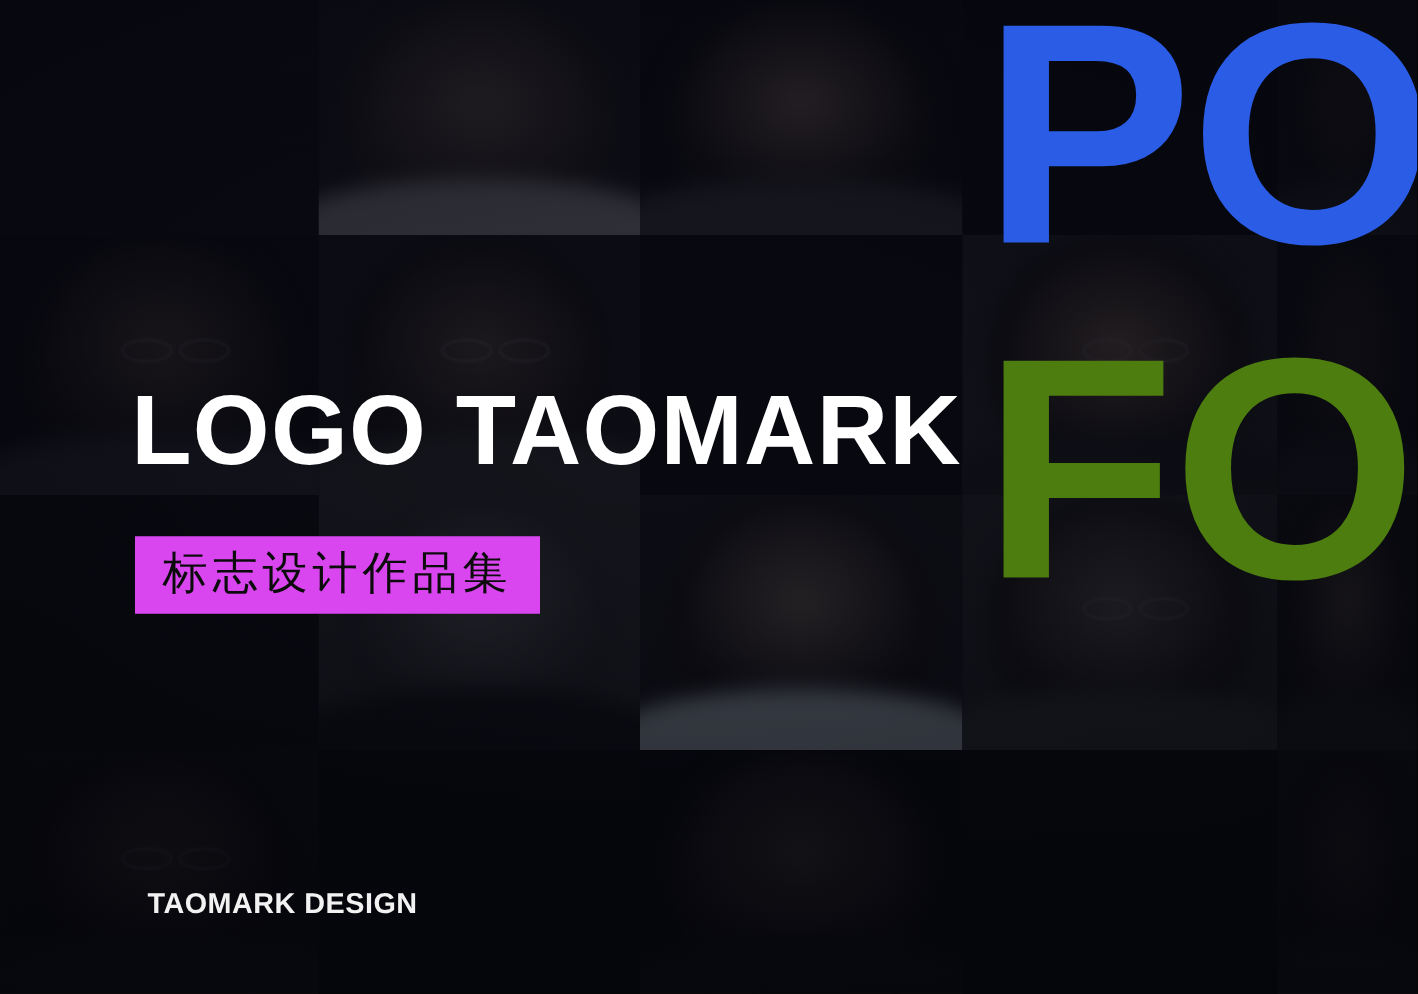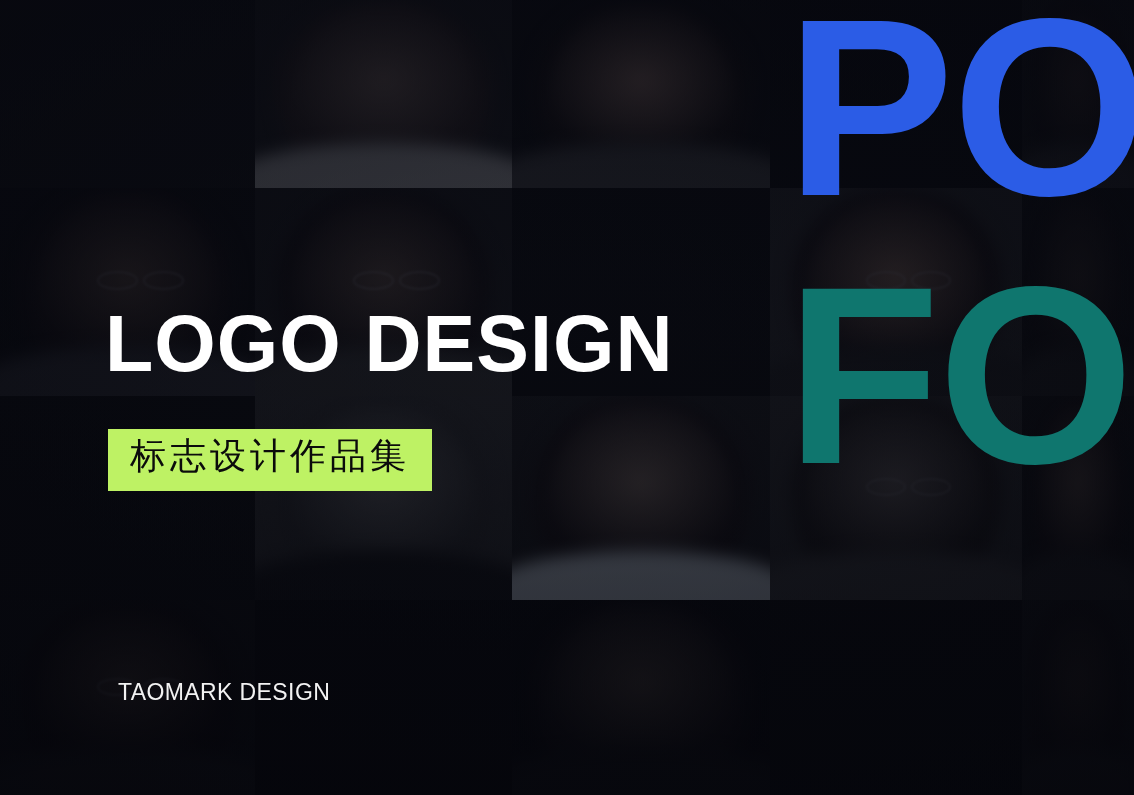--- a/index.html
+++ b/index.html
@@ -114,26 +114,27 @@
     line-height:1.06;
     letter-spacing:4px;
     color:#0b0b0b;
     white-space:nowrap;
     font-family:"DejaVu Sans","Liberation Sans",sans-serif;
   }
 
   
   #brand {
     position:absolute;
-    left:118px; top:679px;
+    left:118px; top:709px;
     z-index:3;
     font-size:23px;
     color:#f2f2f2;
     letter-spacing:.4px;
     white-space:nowrap;
+    font-weight:bold;
   }
 </style>
 </head>
 <body>
 
 <div id="poster" style="background: rgb(10, 10, 10);">
 
   <div id="photo-grid">
       <div class="tile empty" style="left: 0px; top: 0px; width: 255px; height: 188px; background: rgb(18, 18, 18);"></div>
       <div class="tile" style="left: 255px; top: 0px; width: 257px; height: 188px; background: rgb(28, 28, 28);">
@@ -220,23 +221,23 @@
         <div class="hair" style="background: rgb(18, 16, 16);"></div>
         <div class="face" style="background: radial-gradient(58% 48% at 50% 42%, rgb(44, 37, 32) 0%, rgb(18, 16, 16) 96%);"></div>
         <div class="shoulder" style="background: rgb(29, 29, 29);"></div>
       </div>
     </div>
 
   <div id="tint"></div>
 
   <div id="bigtype">
     <div class="bigline" id="bigline-1" style="color: rgb(43, 92, 230);">PO</div>
-    <div class="bigline" id="bigline-2" style="color: #0f766e;">FO</div>
+    <div class="bigline" id="bigline-2" style="color: #4d7c0f;">FO</div>
   </div>
 
   <div id="headline">
-    <div id="headline-title" style="color: rgb(255, 255, 255);">LOGO DESIGN</div>
-    <div id="subtitle-badge" style="background: #bef264; color: rgb(11, 11, 11); font-family: Liberation Mono, monospace;">标志设计作品集</div>
+    <div id="headline-title" style="color: rgb(255, 255, 255);">LOGO TAOMARK</div>
+    <div id="subtitle-badge" style="background: #d946ef; color: rgb(11, 11, 11);">标志设计作品集</div>
   </div>
 
   <div id="brand">TAOMARK DESIGN</div>
 
 </div>
 
 </body></html>

